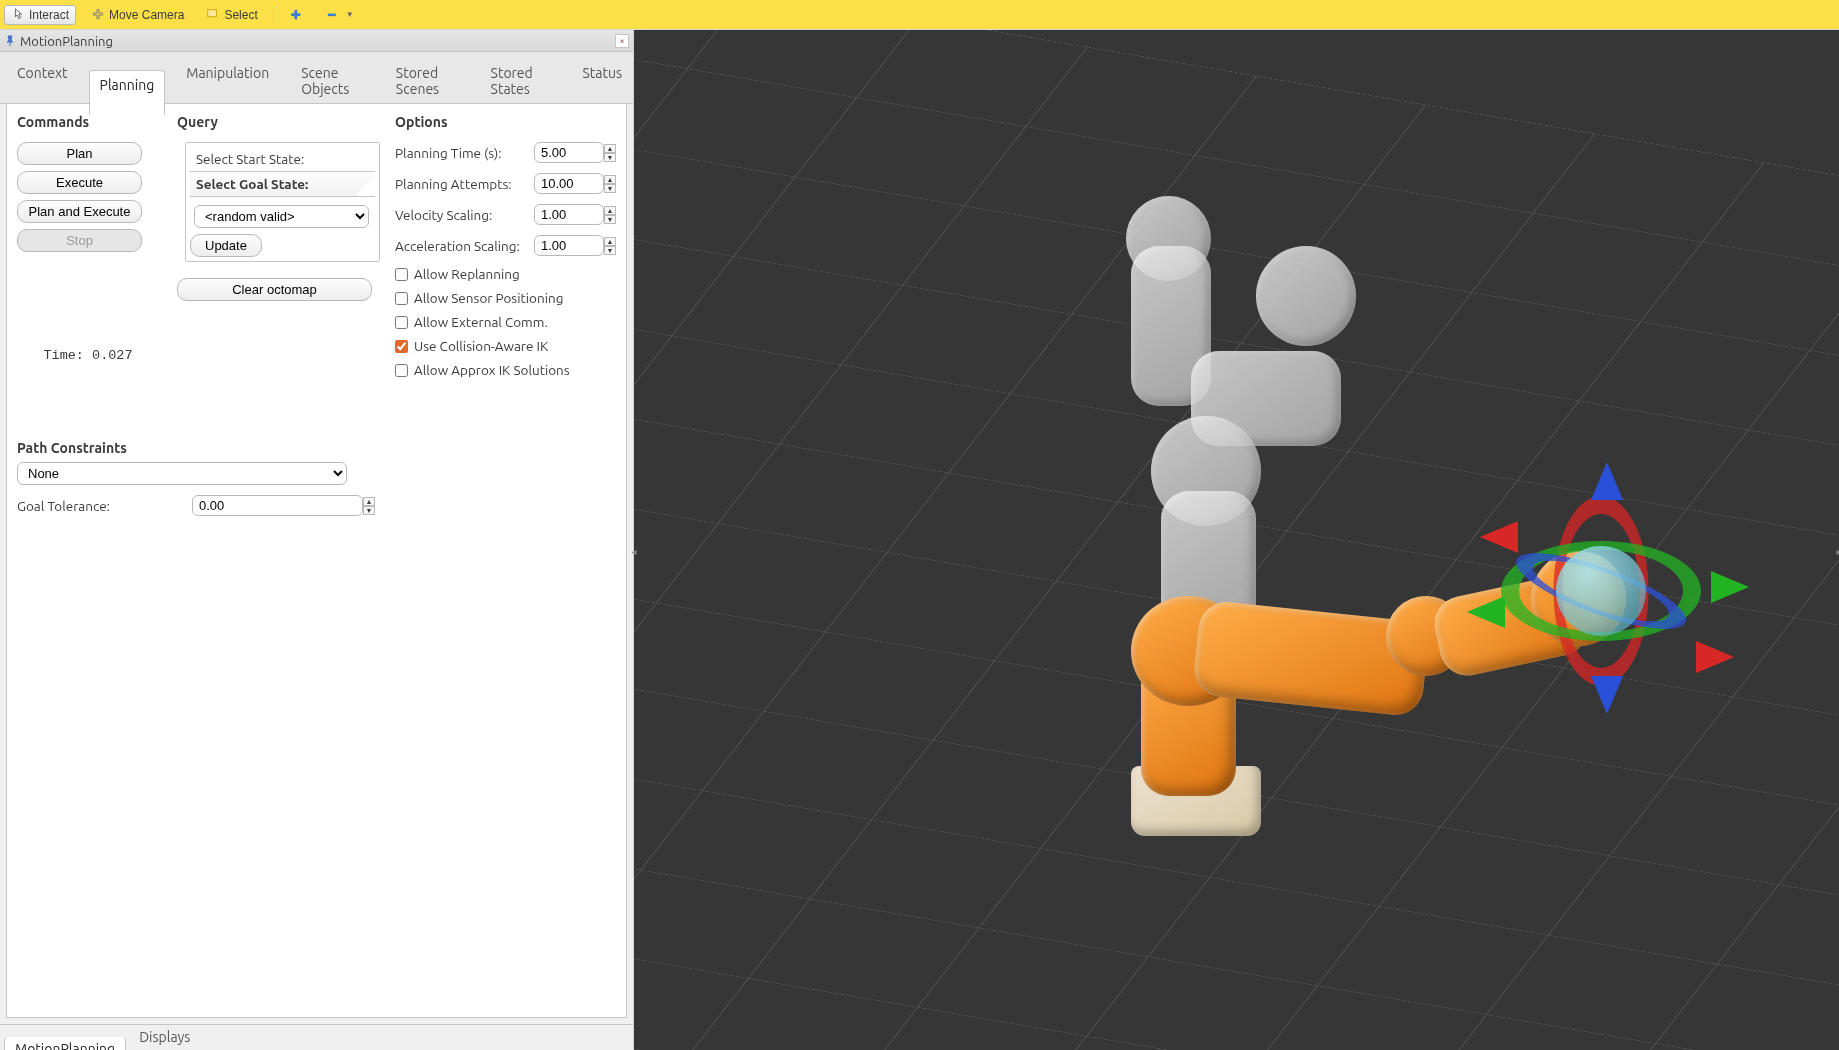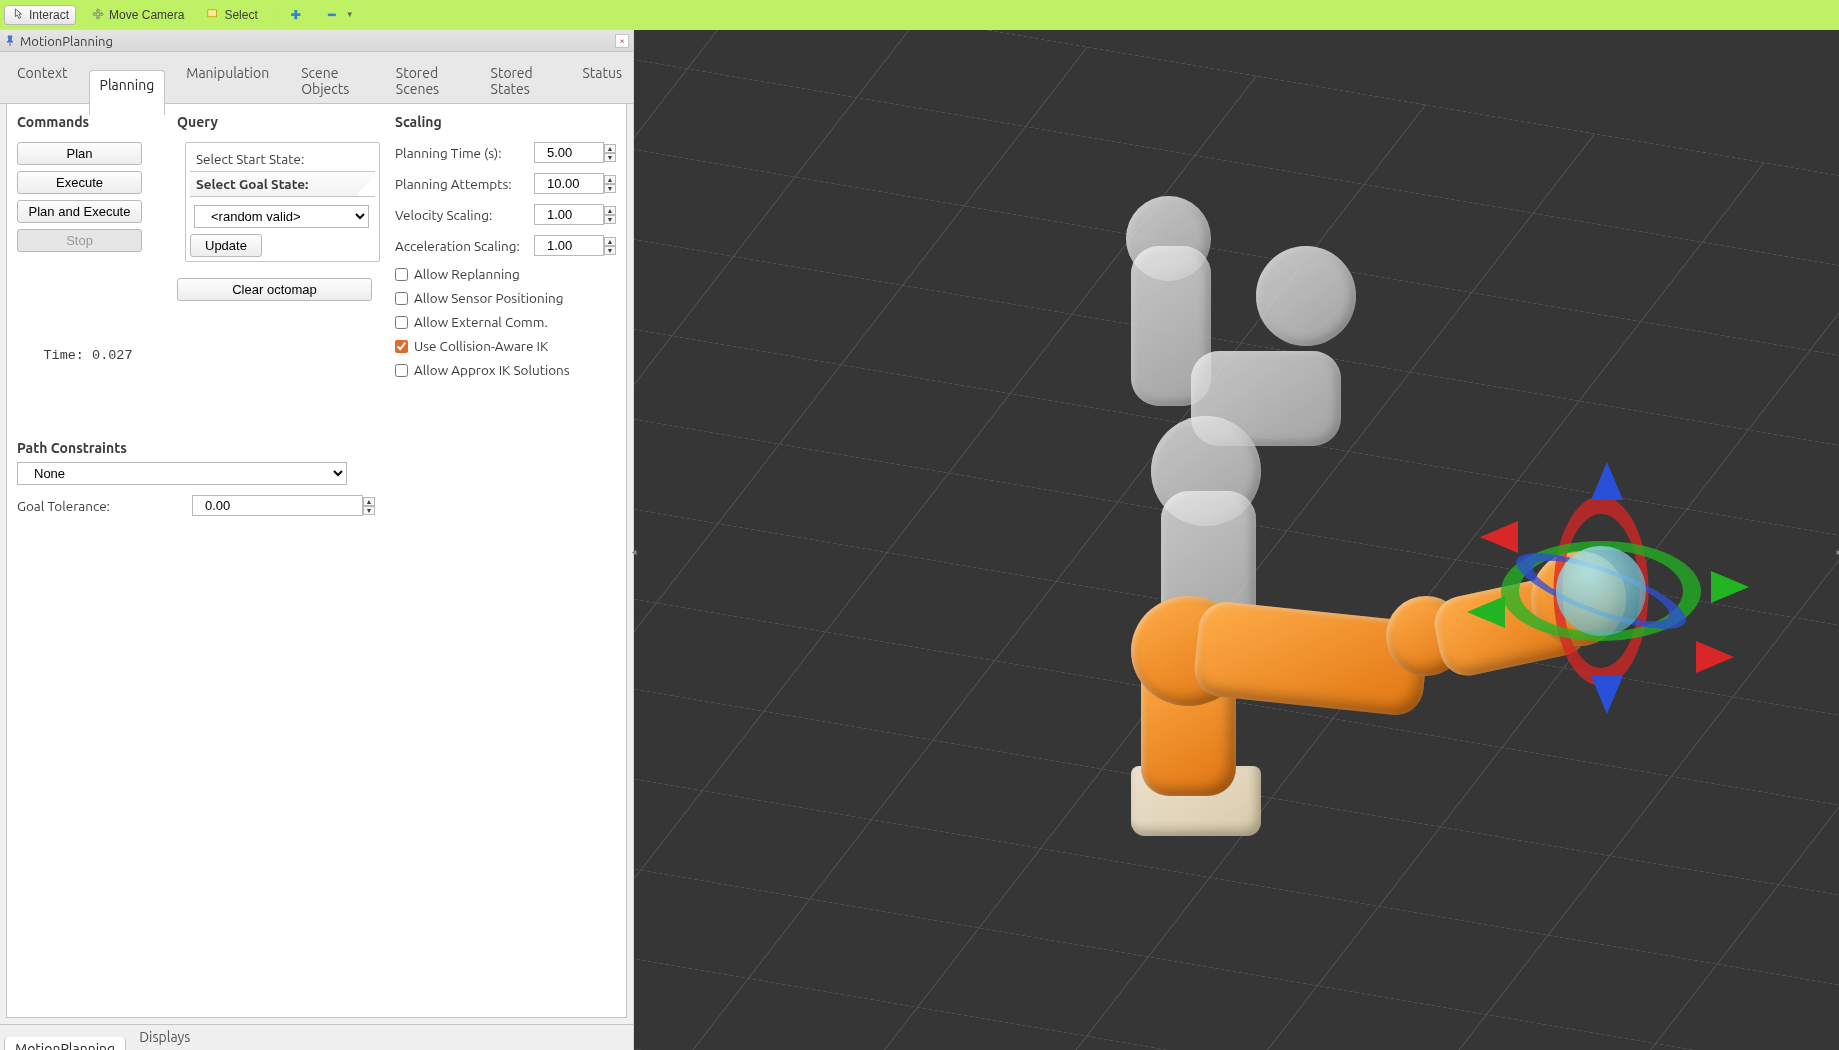--- a/index.html
+++ b/index.html
@@ -18,21 +18,21 @@
   background: #f0f0f0;
 }
 
 .toolbar {
   height: 30px;
   display: flex;
   align-items: center;
   padding: 2px 4px;
   gap: 8px;
   border-bottom: 1px solid #d4d4d4;
-  background: #bef264;
+  background: #fde047;
 }
 .tb-btn {
   display: flex;
   align-items: center;
   gap: 4px;
   padding: 2px 6px;
   border: 1px solid transparent;
   border-radius: 3px;
   background: transparent;
   cursor: pointer;
@@ -137,21 +137,21 @@
 
 .section-h { font-weight:bold; margin-bottom:6px; font-size:14px; }
 
 .btn {
   display:block;
   width:125px;
   padding:3px 0;
   text-align:center;
   background:linear-gradient(#fdfdfd,#ededed);
   border:1px solid #b8b8b8;
-  border-radius:3px;
+  border-radius:10px;
   font-size:13px;
   cursor:pointer;
 }
 .btn.disabled { color:#999; background:#e6e6e6; cursor:default; }
 .btn.small { width:auto; padding:3px 14px; }
 
 .time-label { margin-top:90px; font-size:13.5px; text-align:center;font-family:Liberation Mono, monospace; }
 
 .query-box {
   border:1px solid #c5c5c5;
@@ -172,23 +172,23 @@
   background:linear-gradient(#fdfdfd,#f2f2f2);
 }
 .query-tab.selected::after{
   content:"";
   position:absolute; right:-1px; top:0; bottom:0; width:18px;
   background:linear-gradient(135deg, transparent 49%, #fff 51%);
 }
 
 select, input[type=text] {
   font-size:13px;
-  padding:2px 12px;
+  padding:2px 6px;
   border:1px solid #b8b8b8;
-  border-radius:0;
+  border-radius:6px;
   background:#fff;
 }
 .goal-select { width:175px; margin:8px 0 6px 4px; }
 .update-row { text-align:right; padding-right:4px; }
 
 .option-row { display:flex; align-items:center; gap:4px; margin-bottom:4px; }
 .option-row label { font-size:13.5px; min-width:135px; text-align:left; white-space:nowrap;}
 .spinwrap { display:flex; align-items:center; }
 .spinwrap input { width:70px; text-align:left; }
 .spin-btns { display:flex; flex-direction:column; }
@@ -388,21 +388,21 @@
               <option>&lt;random valid&gt;</option>
             </select>
             <div class="update-row">
               <button class="btn small"><span>Update</span></button>
             </div>
           </div>
           <button class="btn wide-btn" style="margin-top:10px;"><span>Clear octomap</span></button>
         </div>
 
         <div class="col" style="flex:1;">
-          <div class="section-h">Scaling</div>
+          <div class="section-h">Options</div>
 
           <div class="option-row">
             <label>Planning Time (s):</label>
             <div class="spinwrap">
               <input type="text" value="5.00" style="">
               <div class="spin-btns">
                     <span>▲</span>
                     <span>▼</span>
                   </div>
             </div>

